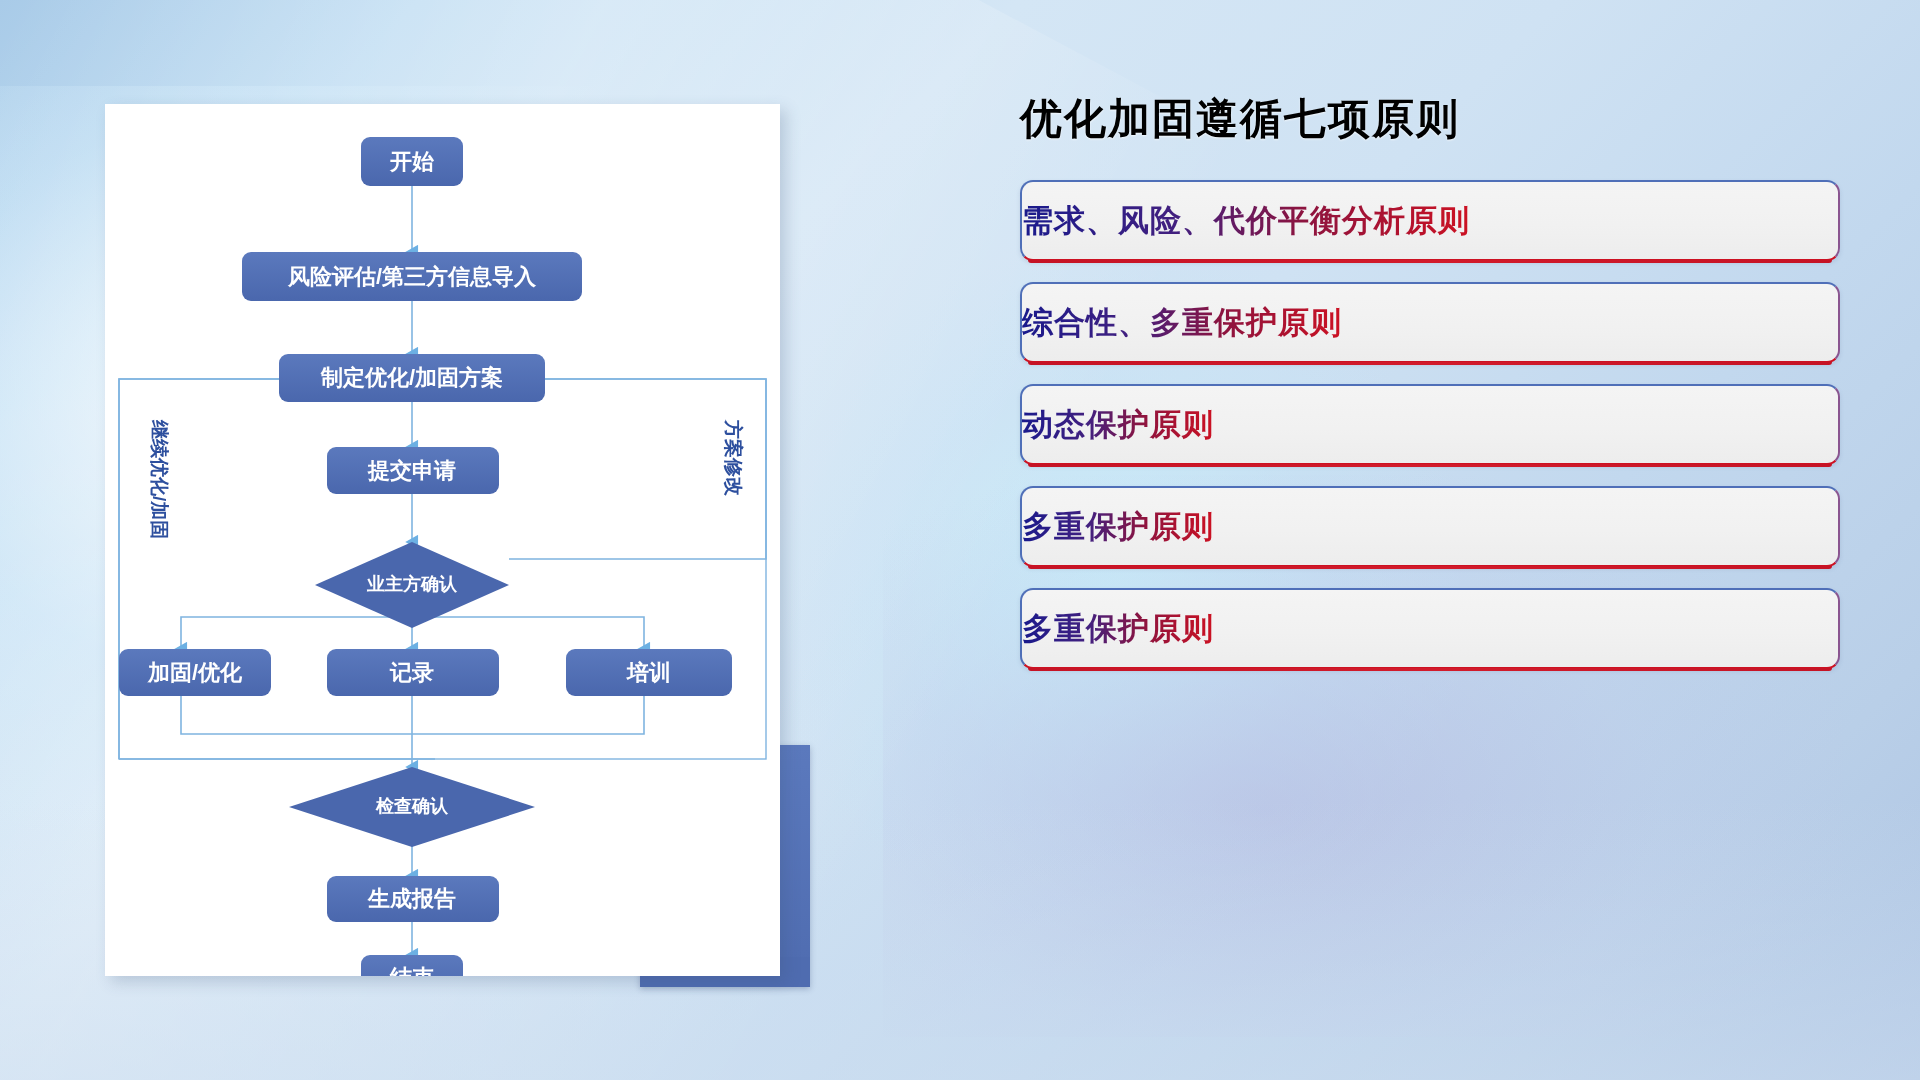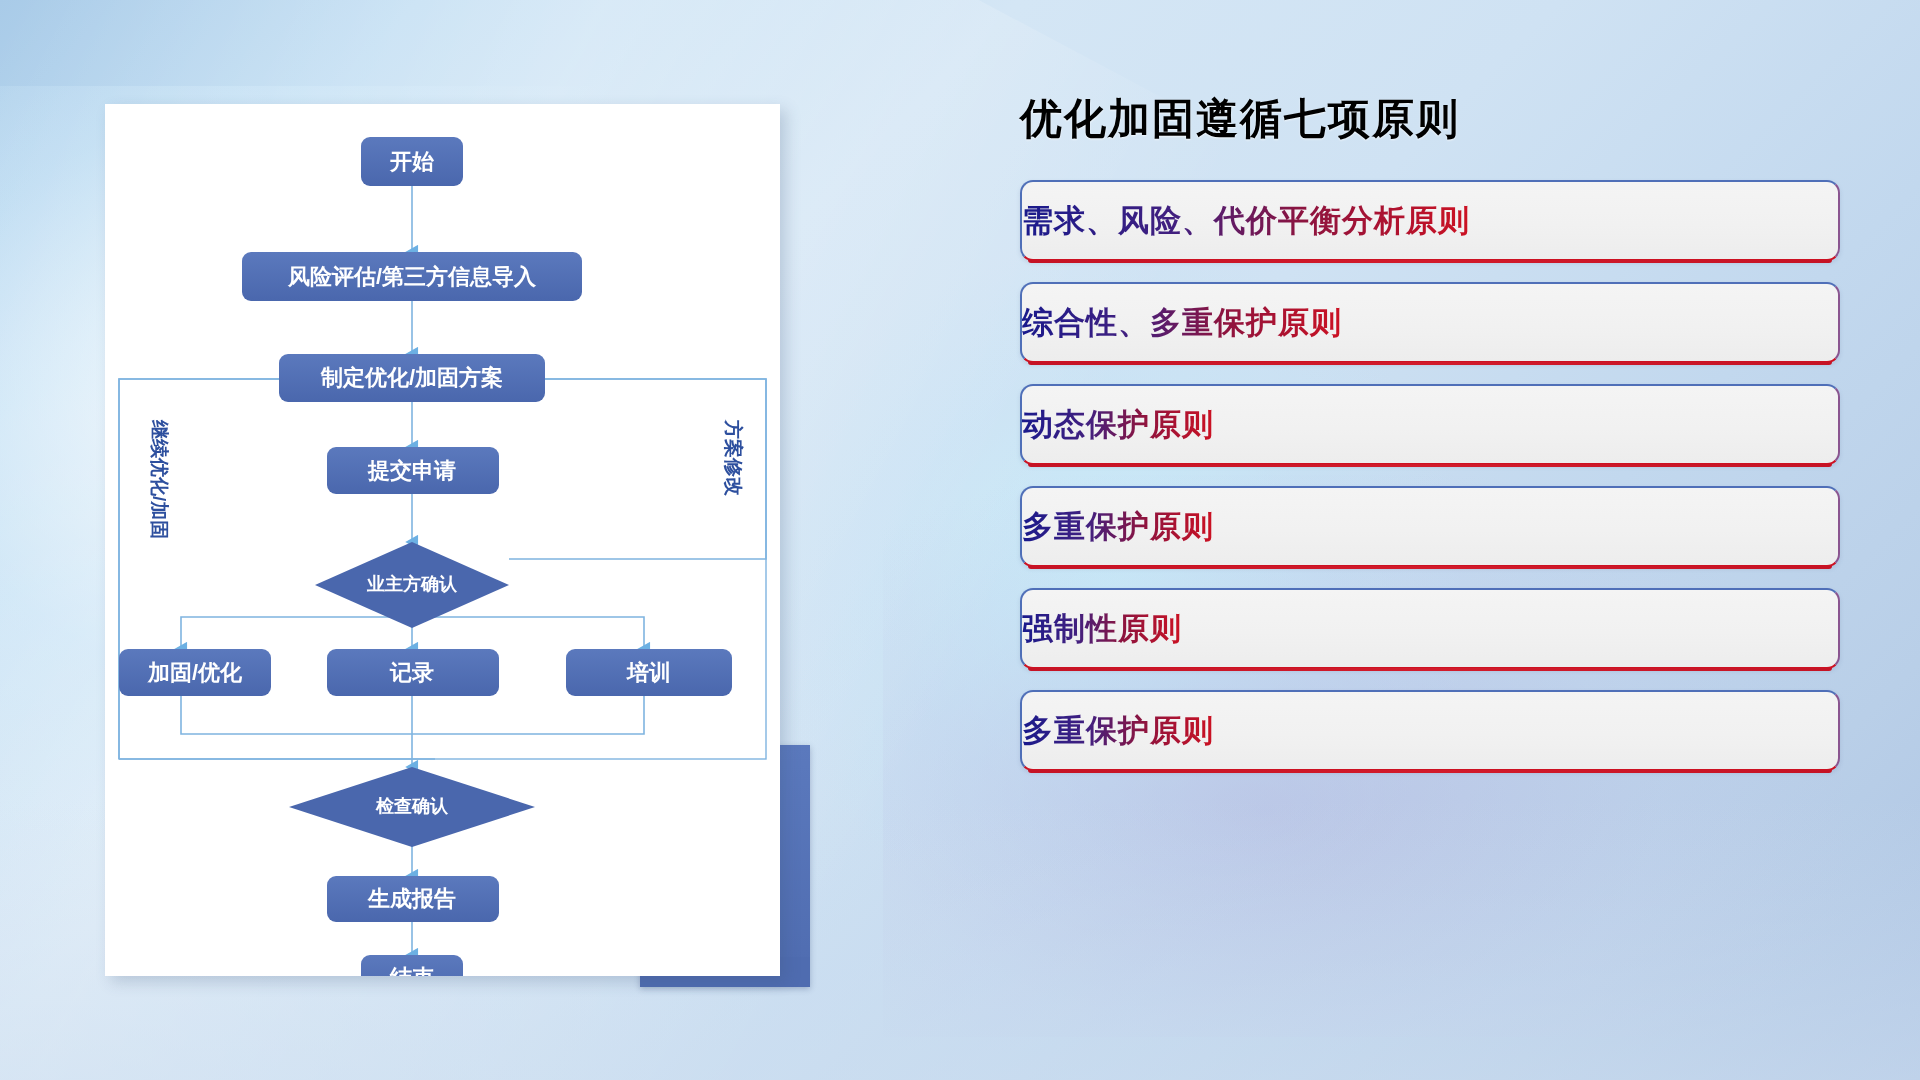--- a/index.html
+++ b/index.html
@@ -201,19 +201,16 @@
   <div class="principle-card">
     <span class="principle-text">综合性、多重保护原则</span>
   </div>
   <div class="principle-card">
     <span class="principle-text">动态保护原则</span>
   </div>
   <div class="principle-card">
     <span class="principle-text">多重保护原则</span>
   </div>
   <div class="principle-card">
-    <span class="principle-text">强制性原则</span>
-  </div>
-  <div class="principle-card">
     <span class="principle-text">多重保护原则</span>
   </div>
 
 </div>
 
 </body></html>

